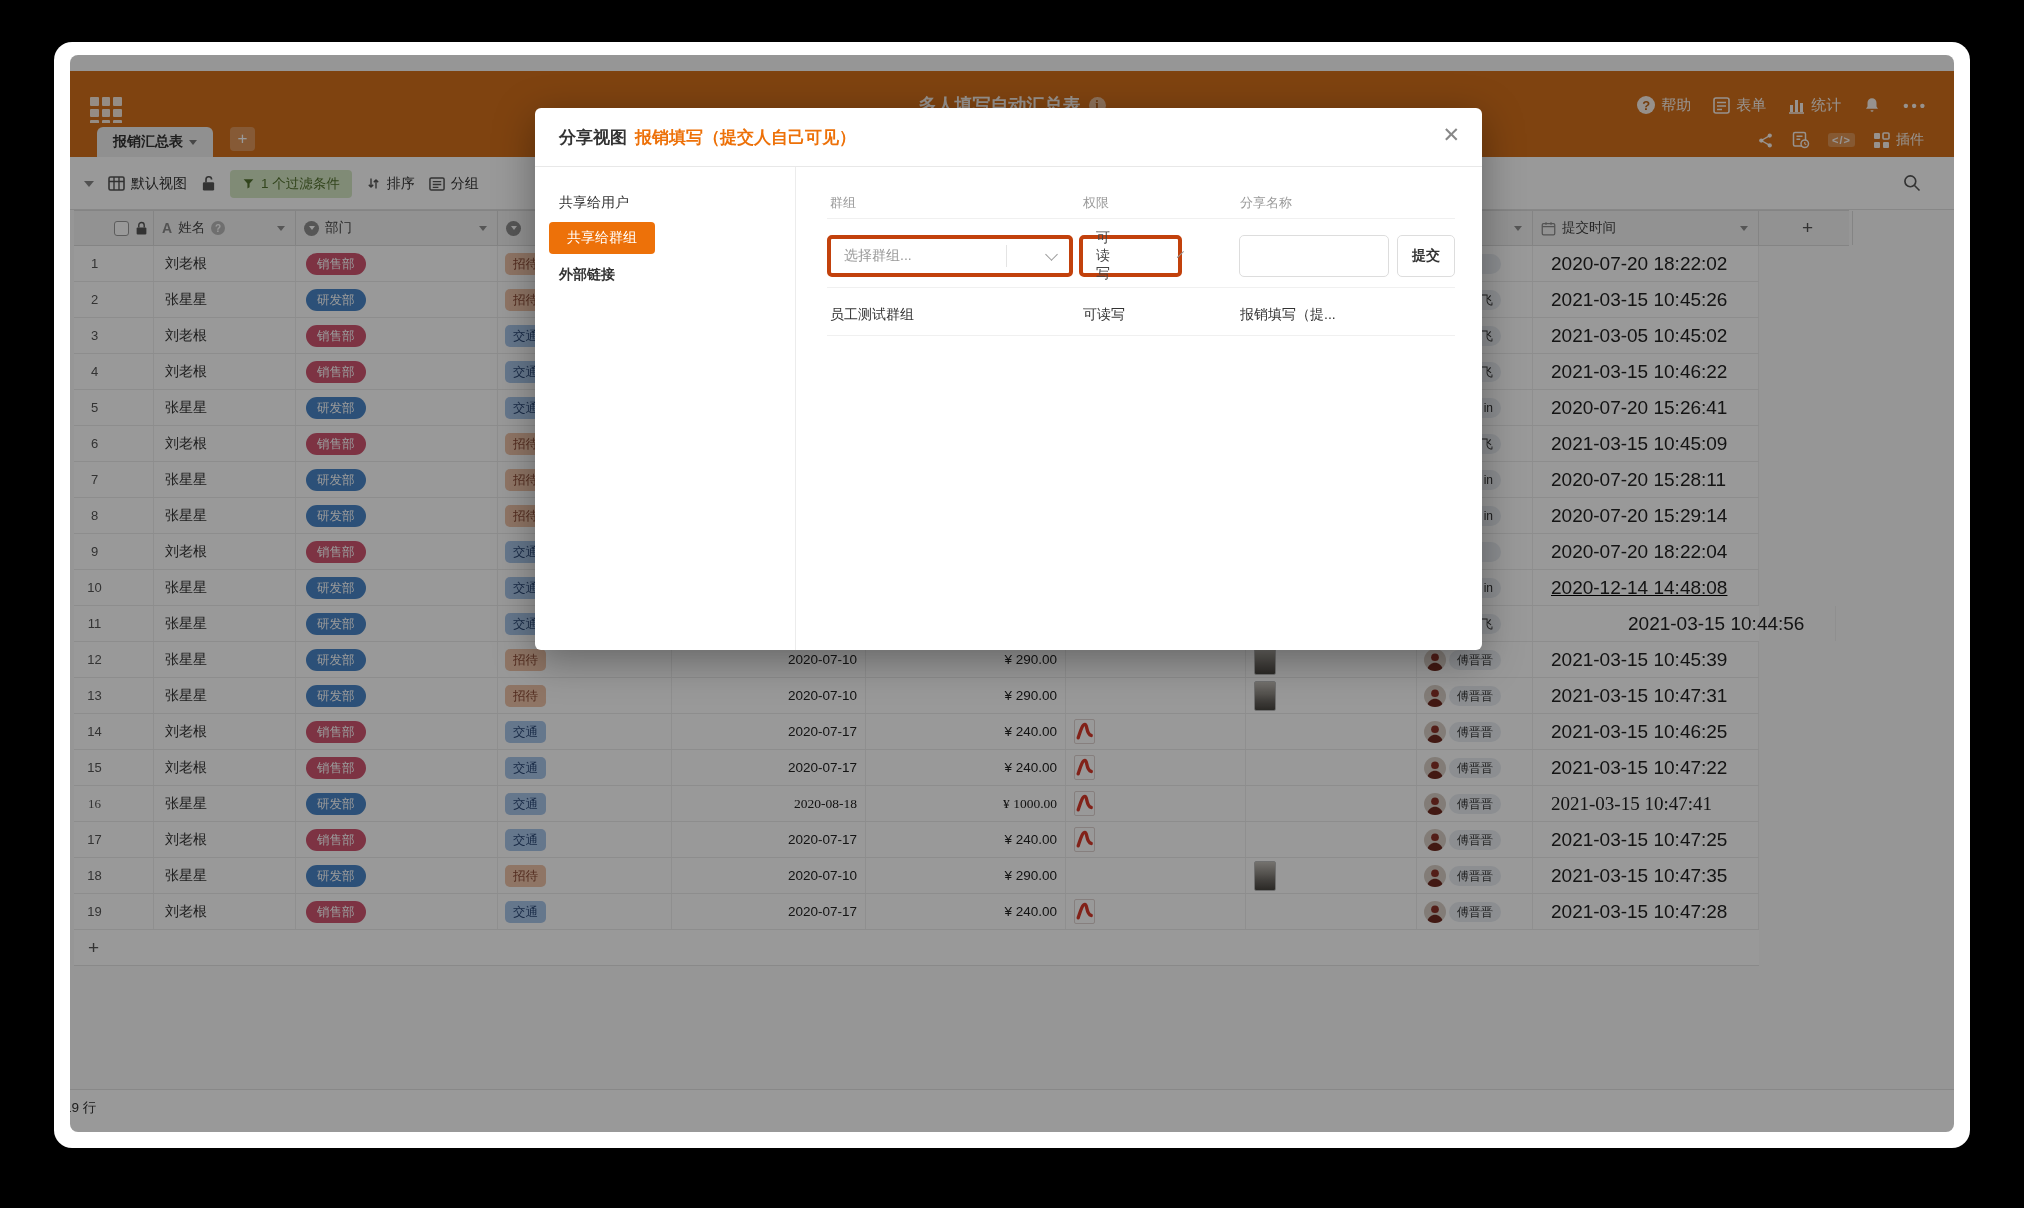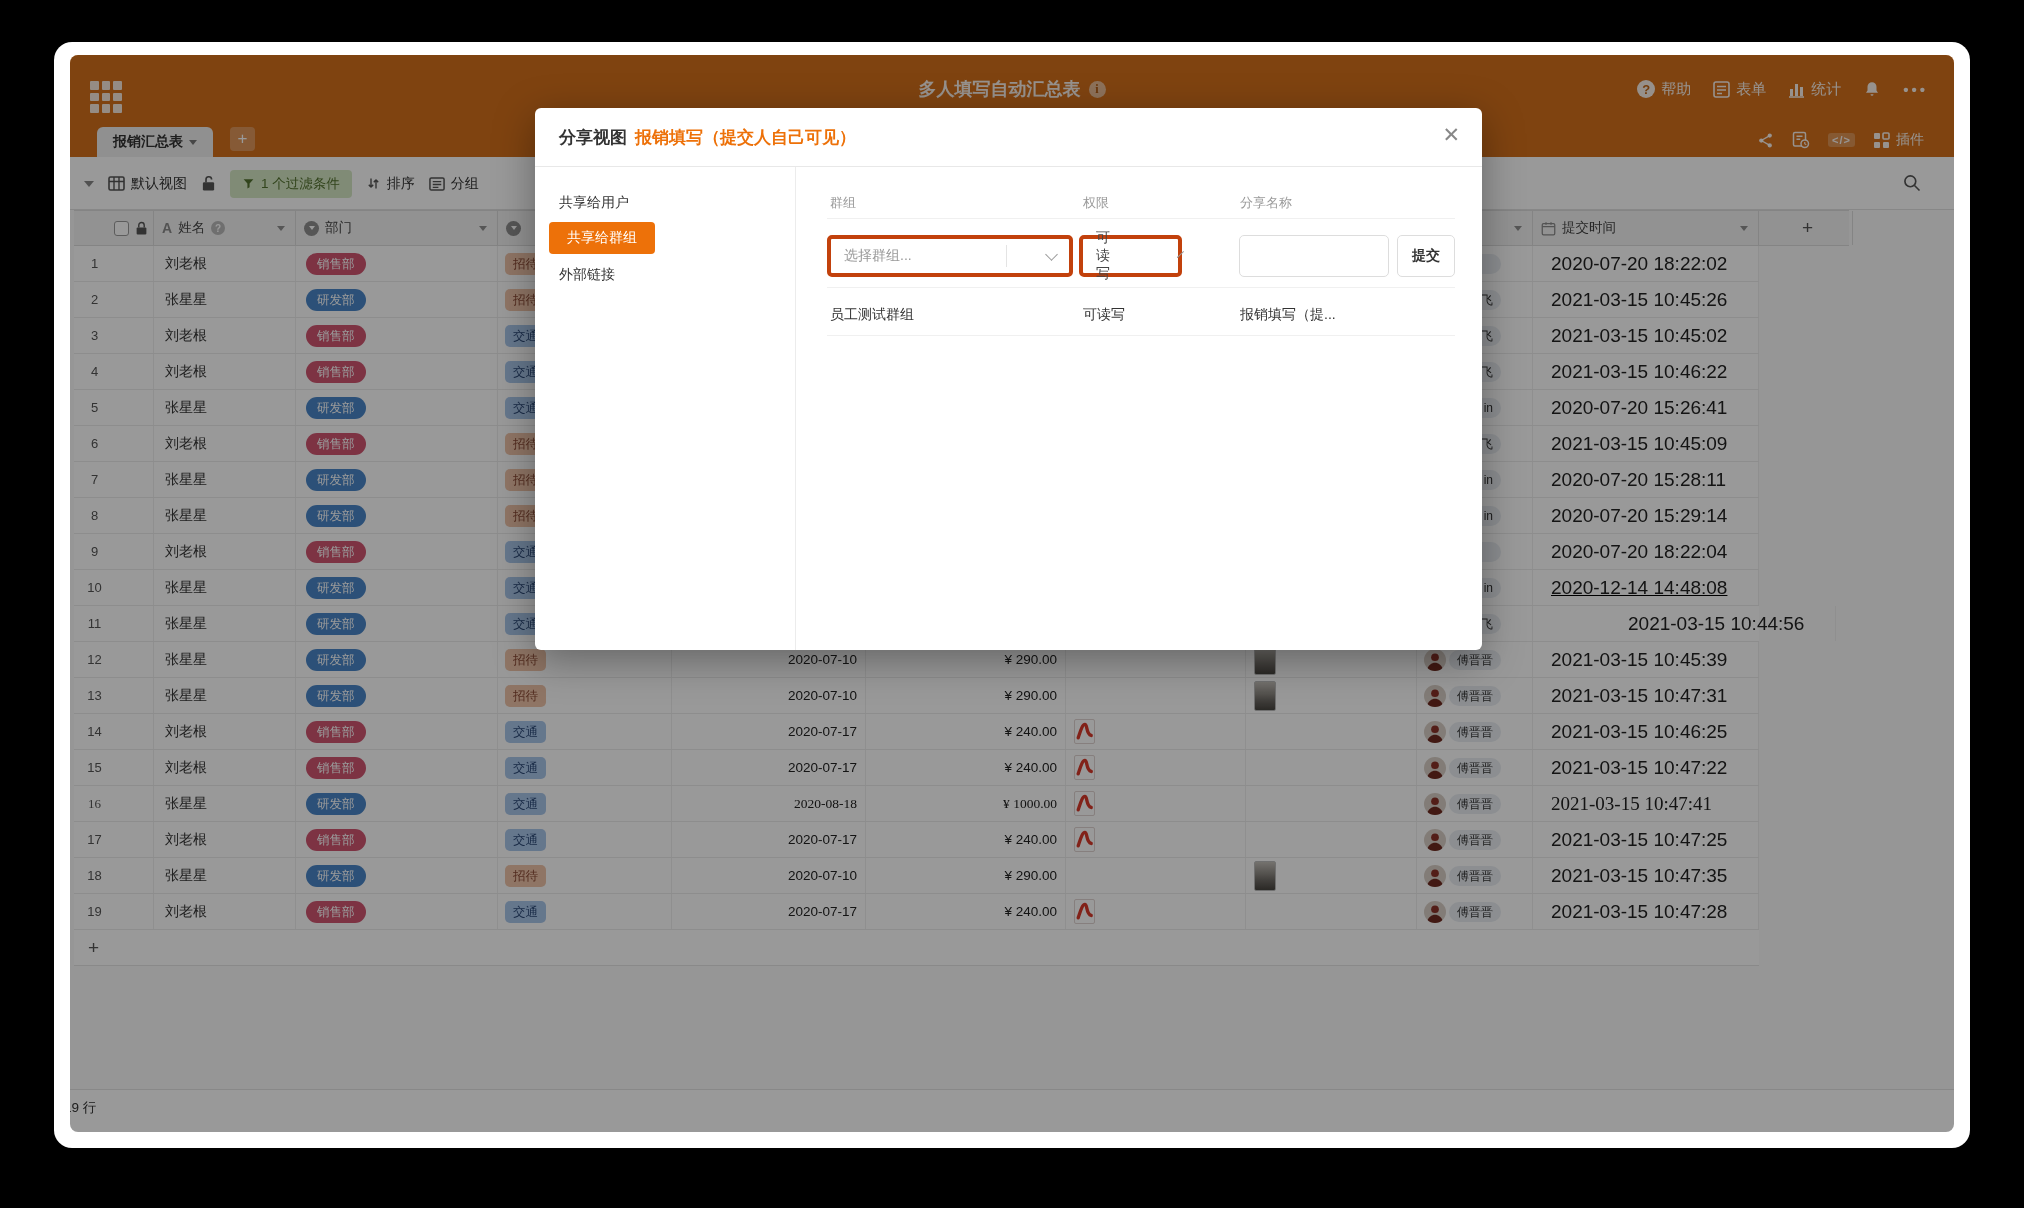--- a/index.html
+++ b/index.html
@@ -1,21 +1,21 @@
 <!DOCTYPE html>
 <html><head>
 <meta charset="utf-8">
 <style>
   * { margin:0; padding:0; box-sizing:border-box; }
   html,body { width:2024px; height:1208px; background:#000; font-family:"Liberation Sans",sans-serif; overflow:hidden; }
   .window { position:absolute; left:54px; top:42px; width:1916px; height:1106px; background:#fff; border-radius:18px; box-shadow:0 20px 60px rgba(0,0,0,.6); }
   .app { position:absolute; left:16px; top:13px; right:16px; bottom:16px; background:#fafafa; border-radius:8px; overflow:hidden; }
 
   
-  .hdr { position:absolute; left:0; top:0; width:100%; height:68px; background:#d4701b; }
+  .hdr { position:absolute; left:0; top:16px; width:100%; height:68px; background:#d4701b; }
   .grid-ic { position:absolute; left:20px; top:26px; width:32px; height:32px; display:grid; grid-template-columns:repeat(3,1fr); gap:3px; }
   .grid-ic span { background:rgba(255,255,255,.85); border-radius:1px; }
   .hdr-title { position:absolute; left:0; right:0; top:0; height:68px; display:flex; align-items:center; justify-content:center; gap:8px; color:rgba(255,255,255,.92); font-size:18px; font-weight:bold; }
   .info-ic { width:17px; height:17px; border-radius:50%; background:rgba(255,255,255,.55); color:#b05a12; font-size:12px; font-weight:bold; display:flex; align-items:center; justify-content:center; font-family:"Liberation Serif",serif; }
   .hdr-right { position:absolute; right:26px; top:0; height:68px; display:flex; align-items:center; gap:22px; color:rgba(255,255,255,.92); font-size:15px; }
   .hact { display:flex; align-items:center; gap:6px; cursor:pointer; }
   .hact svg { display:block; }
   .qic { width:18px; height:18px; border-radius:50%; background:rgba(255,255,255,.9); color:#c06515; font-weight:bold; font-size:13px; display:flex; align-items:center; justify-content:center; }
   .dots { letter-spacing:3px; font-weight:bold; }
 
@@ -363,21 +363,21 @@
           <div class="c" style="left: 1172px; width: 171px;"></div>
           <div class="c" style="left: 1343px; width: 116px;">
             <span class="avatar"><svg width="22" height="22" viewBox="0 0 24 24">
                 <rect width="24" height="24" fill="#d9cfc6"></rect>
                 <circle cx="12" cy="9" r="4.2" fill="#8a3328"></circle>
                 <path d="M3 24c1-6.5 5.5-9 9-9s8 2.5 9 9z" fill="#6e2a20"></path>
               </svg></span>
             <span class="upill partial">飞</span>
           </div>
           <div class="c" style="left: 1459px; width: 226px;">
-            <span class="tm">2021-03-15 10:45:02</span>
+            <span class="tm">2021-03-05 10:45:02</span>
           </div>
         </div>
         <div class="row" style="top: 299px;">
           <div class="c" style="left: 0px; width: 80px;">
             <span class="num">4</span>
           </div>
           <div class="c" style="left: 80px; width: 142px;">
             <span class="nm">刘老根</span>
           </div>
           <div class="c" style="left: 222px; width: 202px;">
@@ -920,21 +920,21 @@
   <div class="dialog">
     <div class="dlg-title">
       <span>分享视图</span><span class="orange">报销填写（提交人自己可见）</span>
     </div>
     <div class="dlg-close">✕</div>
     <div class="dlg-hr"></div>
     <div class="dlg-vr"></div>
 
     <div class="dnav-item" style="top:86px;">共享给用户</div>
     <div class="dnav-pill">共享给群组</div>
-    <div class="dnav-item" style="top:158px;">外部链接</div>
+    <div class="dnav-item" style="top:158px;font-weight:bold;">外部链接</div>
 
     <div class="dcol-h" style="left:295px;">群组</div>
     <div class="dcol-h" style="left:548px;">权限</div>
     <div class="dcol-h" style="left:705px;">分享名称</div>
     <div class="dhr2"></div>
 
     <div class="dsel" style="left:292px;width:246px;">
       <span class="ph">选择群组...</span>
       <span class="bar"></span>
           <span class="chev"></span>

